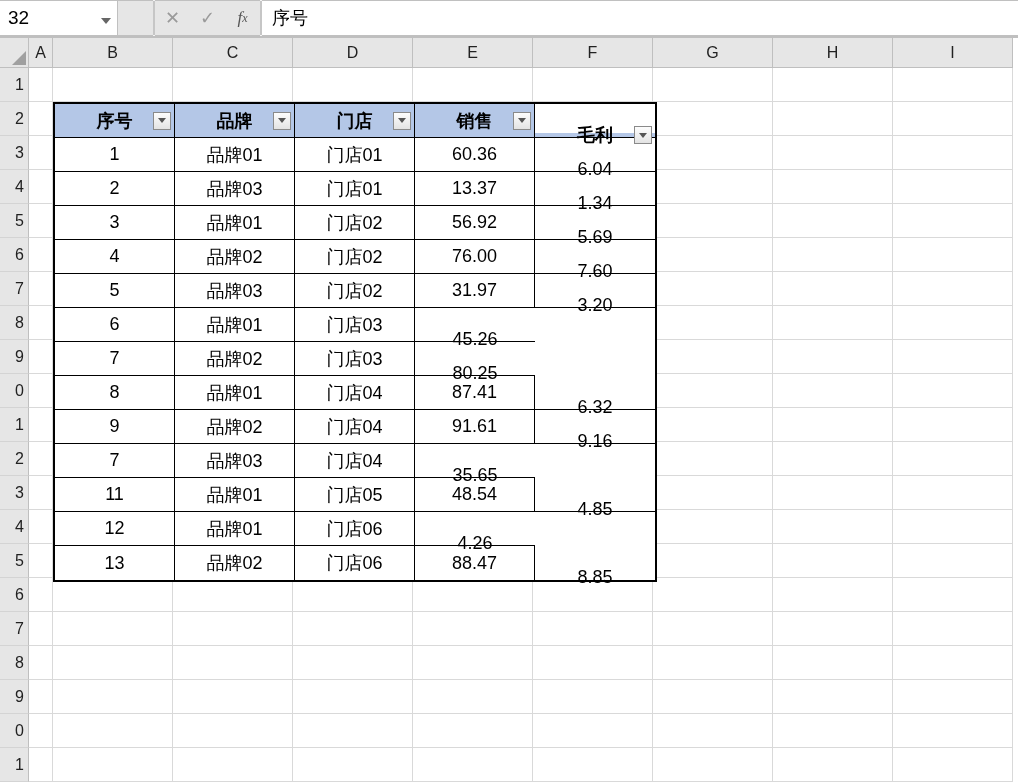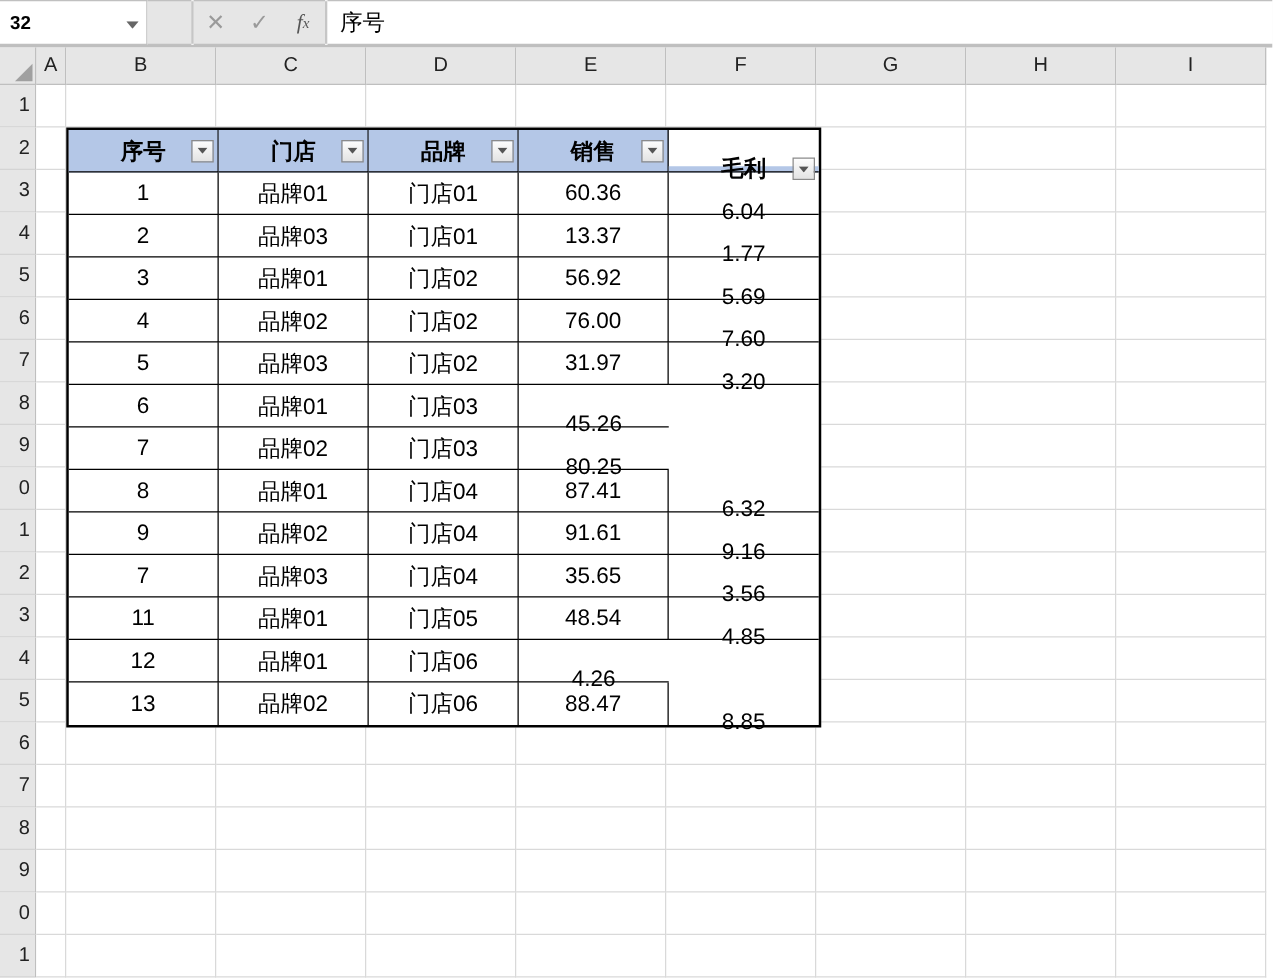--- a/index.html
+++ b/index.html
@@ -18,21 +18,21 @@
     width: 118px;
     display: flex;
     align-items: center;
     justify-content: space-between;
     padding: 0 6px 0 8px;
     background: #fff;
     border-top: 1px solid #c0c0c0;
     border-bottom: 1px solid #c0c0c0;
     border-right: 1px solid #c0c0c0;
   }
-  .namebox span { font-size: 15px; font-weight: bold; }
+  .namebox span { font-size: 19px; }
   .fb-gap {
     width: 35px;
     background: #e6e6e6;
     border-top: 1px solid #c0c0c0;
     border-bottom: 1px solid #c0c0c0;
   }
   .fb-btns {
     display: flex;
     align-items: center;
     background: #e6e6e6;
@@ -418,29 +418,29 @@
         <div class="dt-row">
           <div class="dt-cell dt-head">
             <span>序号</span>
             <div class="filter-btn">
               <svg viewBox="0 0 10 6">
                 <path d="M0 0 L5 6 L10 0 Z" fill="#555"></path>
               </svg>
             </div>
           </div>
           <div class="dt-cell dt-head">
-            <span>门店</span>
+            <span>品牌</span>
             <div class="filter-btn">
               <svg viewBox="0 0 10 6">
                 <path d="M0 0 L5 6 L10 0 Z" fill="#555"></path>
               </svg>
             </div>
           </div>
           <div class="dt-cell dt-head">
-            <span>品牌</span>
+            <span>门店</span>
             <div class="filter-btn">
               <svg viewBox="0 0 10 6">
                 <path d="M0 0 L5 6 L10 0 Z" fill="#555"></path>
               </svg>
             </div>
           </div>
           <div class="dt-cell dt-head">
             <span>销售</span>
             <div class="filter-btn">
               <svg viewBox="0 0 10 6">
@@ -462,21 +462,21 @@
           <div class="dt-cell">品牌01</div>
           <div class="dt-cell">门店01</div>
           <div class="dt-cell">60.36</div>
           <div class="dt-cell">6.04</div>
         </div>
         <div class="dt-row">
           <div class="dt-cell">2</div>
           <div class="dt-cell">品牌03</div>
           <div class="dt-cell">门店01</div>
           <div class="dt-cell">13.37</div>
-          <div class="dt-cell">1.77</div>
+          <div class="dt-cell">1.34</div>
         </div>
         <div class="dt-row">
           <div class="dt-cell">3</div>
           <div class="dt-cell">品牌01</div>
           <div class="dt-cell">门店02</div>
           <div class="dt-cell">56.92</div>
           <div class="dt-cell">5.69</div>
         </div>
         <div class="dt-row">
           <div class="dt-cell">4</div>
@@ -516,21 +516,20 @@
           <div class="dt-cell">品牌02</div>
           <div class="dt-cell">门店04</div>
           <div class="dt-cell">91.61</div>
           <div class="dt-cell">9.16</div>
         </div>
         <div class="dt-row">
           <div class="dt-cell">7</div>
           <div class="dt-cell">品牌03</div>
           <div class="dt-cell">门店04</div>
           <div class="dt-cell">35.65</div>
-          <div class="dt-cell">3.56</div>
         </div>
         <div class="dt-row">
           <div class="dt-cell">11</div>
           <div class="dt-cell">品牌01</div>
           <div class="dt-cell">门店05</div>
           <div class="dt-cell">48.54</div>
           <div class="dt-cell">4.85</div>
         </div>
         <div class="dt-row">
           <div class="dt-cell">12</div>

